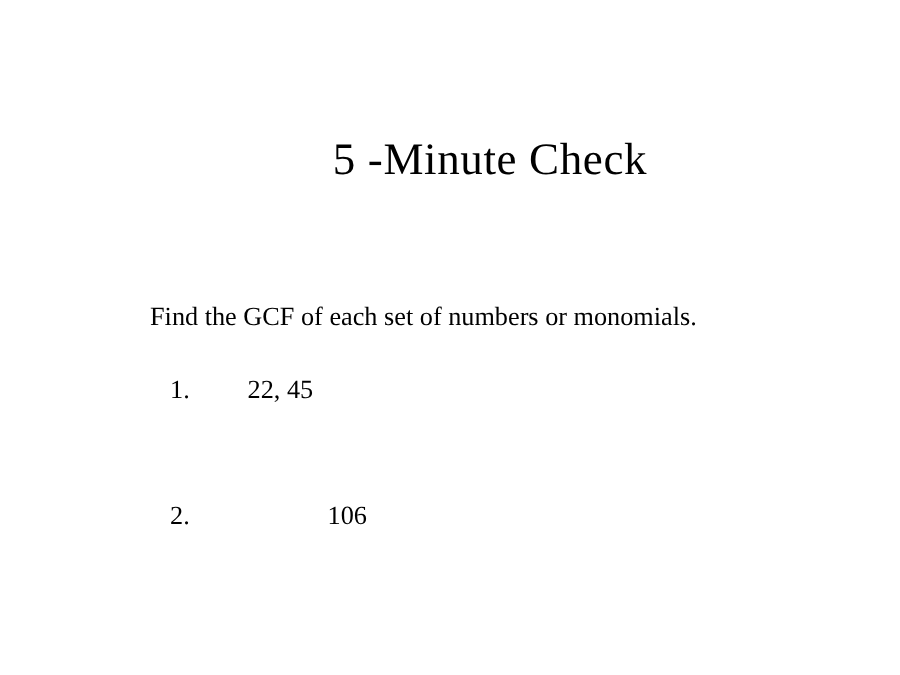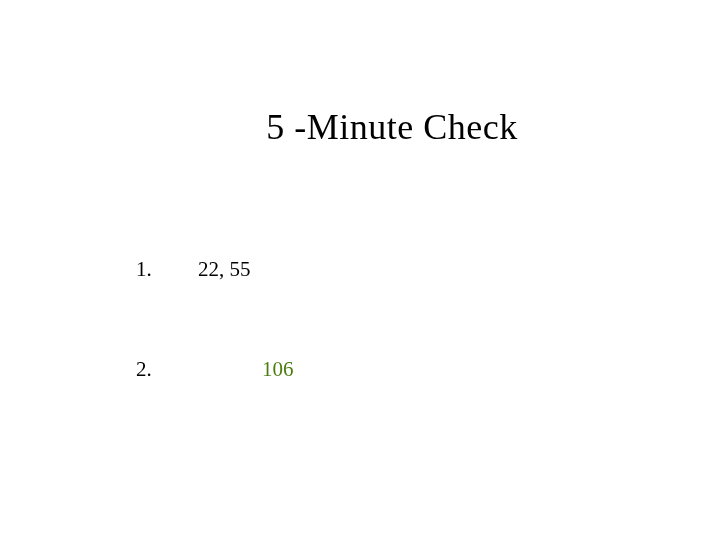--- a/index.html
+++ b/index.html
@@ -38,33 +38,34 @@
     .problem-number {
       width: 30px;
       flex-shrink: 0;
     }
     .problem-text {
     }
     .second-problem {
       margin-top: 42px;
     }
     .answer {
-      color: #4d7c0f;
+      color: #000000;
       margin-left: 80px;
     }
   </style>
 </head>
 <body>
 
 <div class="title">5 -Minute Check</div>
 
 <div class="content">
+  <div class="instruction">Find the GCF of each set of numbers or monomials.</div>
 
   <div class="problem-row">
     <span class="problem-number">1.</span>
-    <span class="problem-text">22, 55</span>
+    <span class="problem-text">22, 45</span>
   </div>
 
   <div class="problem-row second-problem">
     <span class="problem-number">2.</span>
     <span class="answer">106</span>
   </div>
 </div>
 
 </body></html>

